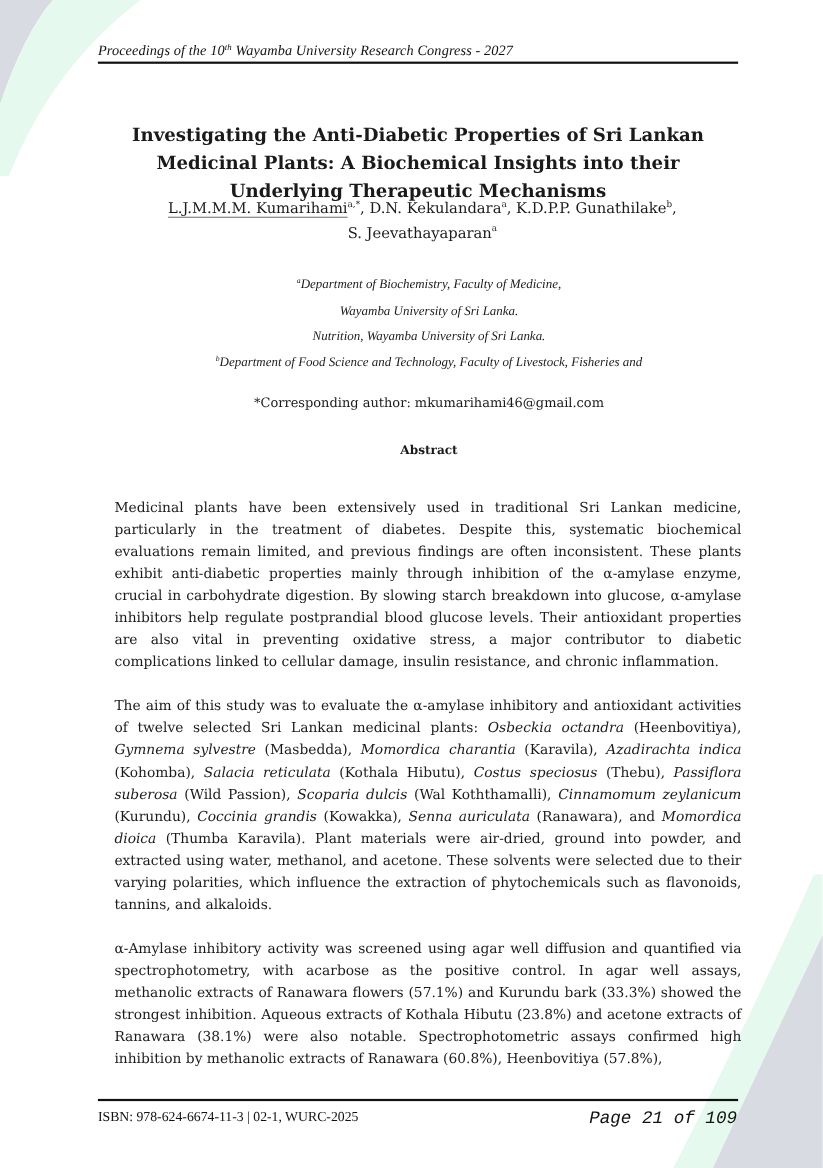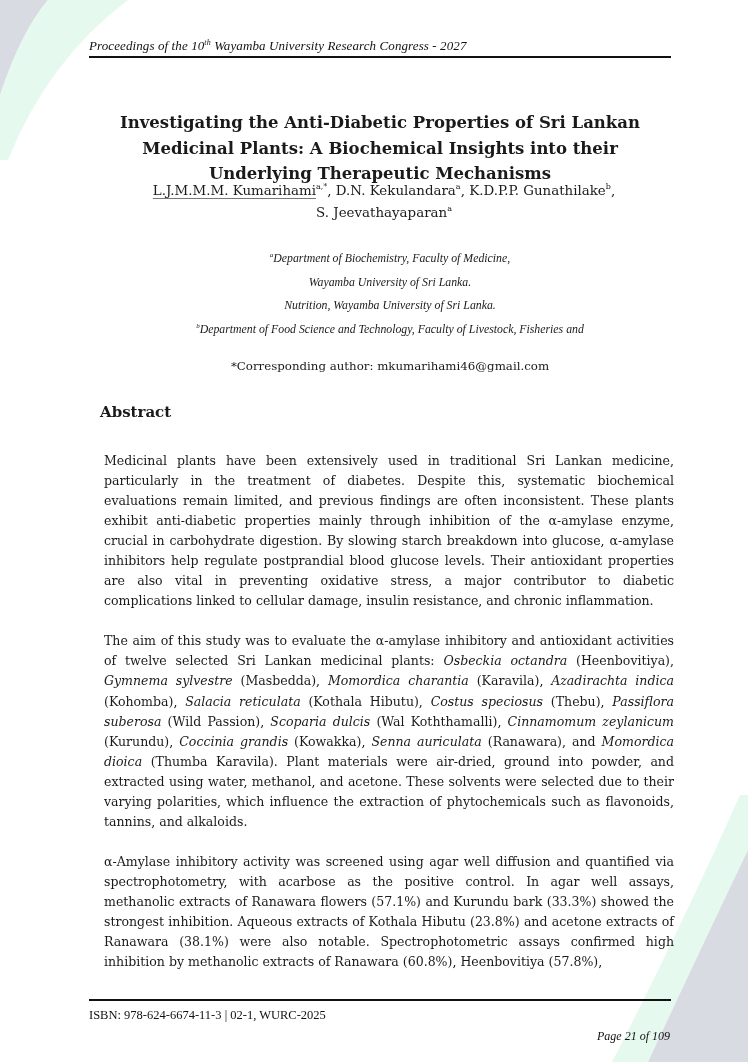--- a/index.html
+++ b/index.html
@@ -112,23 +112,24 @@
       text-align: center;
       font-family: "DejaVu Serif", serif;
       font-size: 11.8px;
       color: #1a1a1a;
     }
     .abstract-heading {
       position: absolute;
       left: 100px;
       top: 403px;
       width: 580px;
+      text-align: center;
       font-family: "DejaVu Serif", serif;
       font-weight: bold;
-      font-size: 15px;
+      font-size: 11px;
       color: #1a1a1a;
     }
     .abstract-body {
       position: absolute;
       left: 104px;
       top: 451px;
       width: 570px;
       font-family: "DejaVu Serif", serif;
       font-size: 12.55px;
       line-height: 20.05px;
@@ -154,25 +155,24 @@
       left: 89px;
       top: 1008px;
       font-family: "Liberation Serif", serif;
       font-size: 12.5px;
       color: #111;
     }
     .footer-right {
       position: absolute;
       right: 78px;
       top: 1008px;
-      font-family: Liberation Serif, serif;
-      font-style: italic;
-      font-size: 12px;
+      font-family: Liberation Mono, monospace;
+      font-style: italic;
+      font-size: 16px;
       color: #111;
-      margin-top: 21px;
     }
   </style>
 </head>
 <body>
 
 <svg class="deco" width="748" height="1062" viewBox="0 0 748 1062">
   <path d="M0,0 L48,0 Q22,30 0,95 Z" fill="#d9dbe3"></path>
   <path d="M48,0 L128,0 Q48,60 8,160 L0,160 L0,95 Q22,30 48,0 Z" fill="#e6f9ef"></path>
   <path d="M740,795 Q680,930 612,1062 L648,1062 Q700,950 748,850 L748,795 Z" fill="#e6f9ef"></path>
   <path d="M748,850 Q700,950 648,1062 L748,1062 Z" fill="#d9dbe3"></path>

